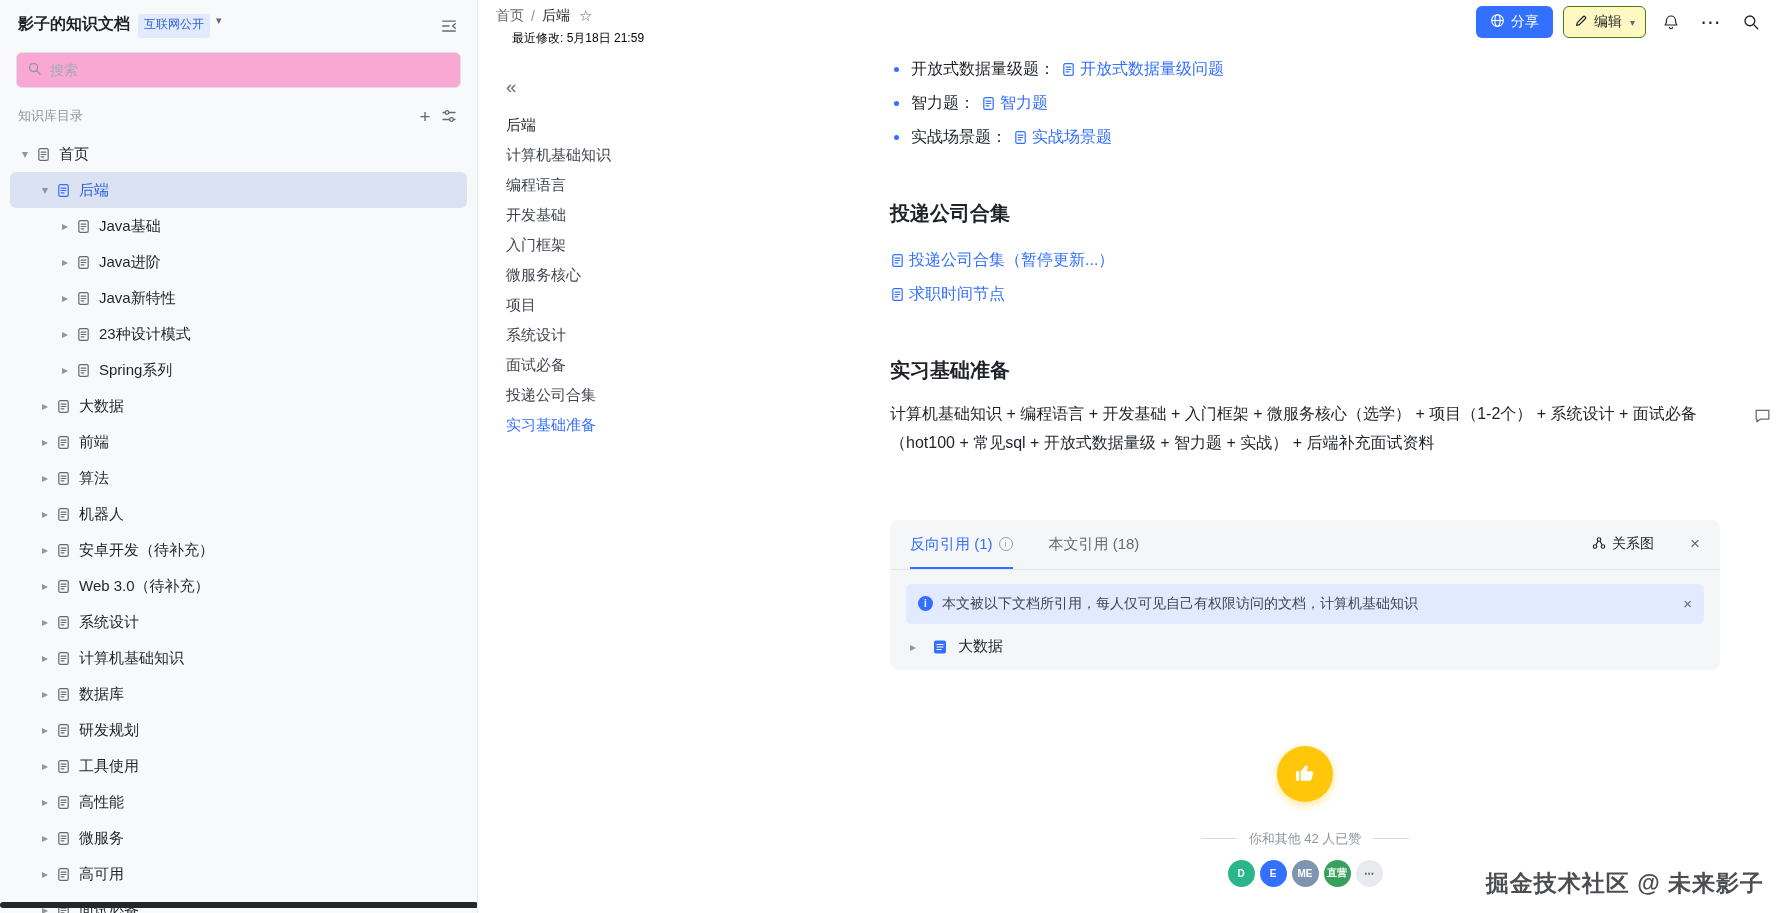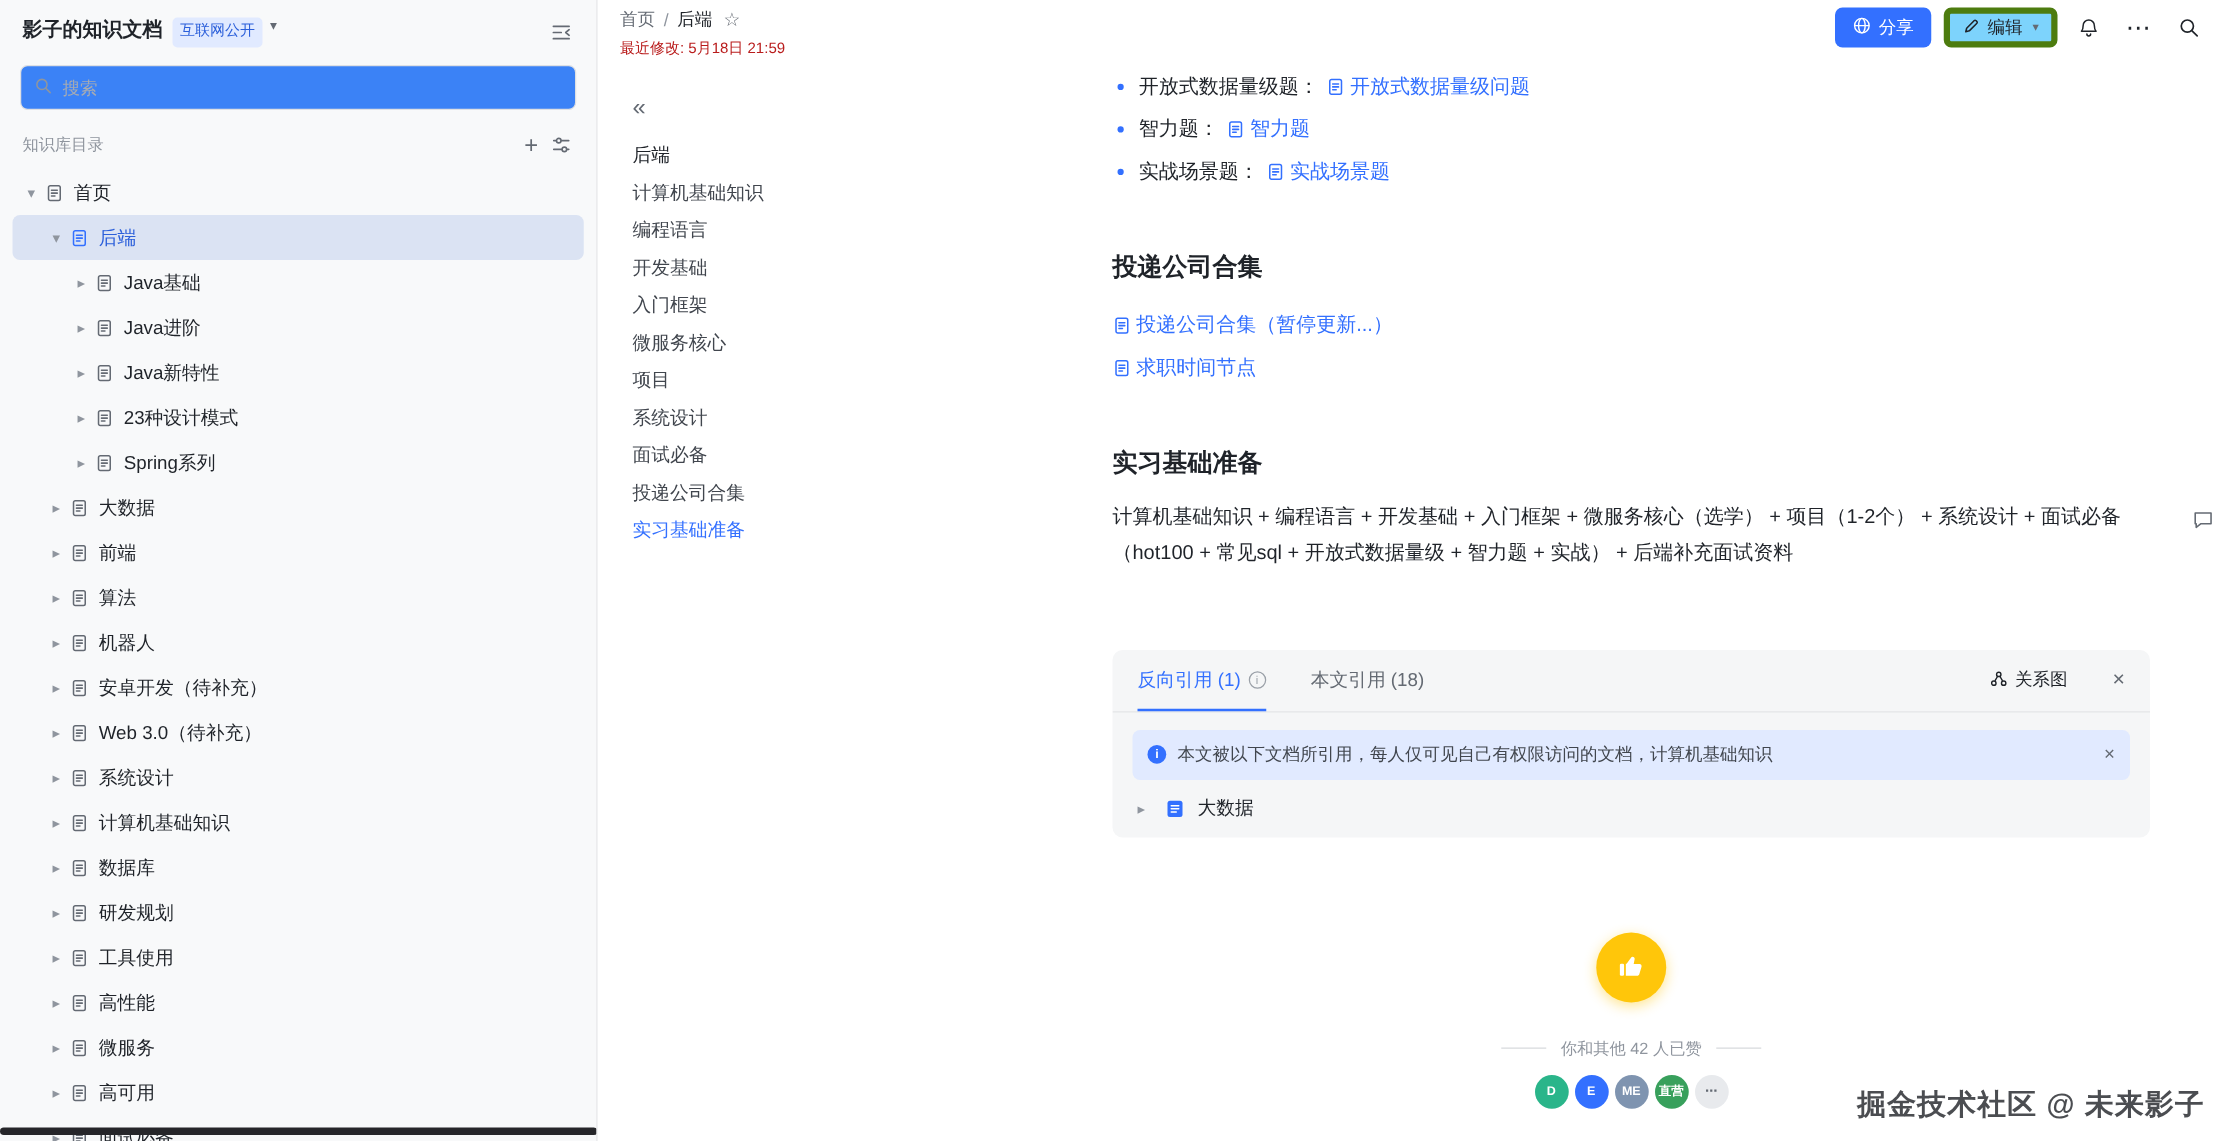--- a/index.html
+++ b/index.html
@@ -8,21 +8,21 @@
   .app { display:flex; width:100%; height:100%; }
 
   
   .sidebar { width:478px; flex:0 0 478px; height:100%; background:#f8f9fa; border-right:1px solid #e7e8ea; position:relative; overflow:hidden; }
   .sb-header { display:flex; padding:14px 16px 8px 18px; }
   .sb-title { font-size:16px; font-weight:700; white-space:nowrap; }
   .badge { margin-left:8px; background:#e1eaff; color:#2b5fda; font-size:12px; padding:2px 6px; border-radius:4px; white-space:nowrap; }
   .sb-caret { margin-left:6px; color:#646a73; font-size:11px; }
   .sb-collapse { margin-left:auto; }
   .icon-btn { color:#646a73; display:inline-flex; align-items:center; justify-content:center; width:24px; height:24px; cursor:pointer; }
-  .search-box { margin:6px 16px 10px; height:36px; background:#3b82f6; border:1px solid #dee0e3; border-radius:6px; display:flex; align-items:center; padding:0 10px;justify-content:space-between; }
+  .search-box { margin:6px 16px 10px; height:36px; background:#f9a8d4; border:1px solid #dee0e3; border-radius:6px; display:flex; align-items:center; padding:0 10px;justify-content:space-between; }
   .search-box input { border:none; outline:none; background:transparent; font-size:14px; margin-left:8px; width:100%; color:#1f2329; font-family:inherit; }
   .search-box input::placeholder { color:#a6abb3; }
   .sb-section { display:flex; align-items:center; padding:6px 16px 6px 18px; color:#8f959e; font-size:13px; }
   .sb-section .spacer { flex:1; }
   .plus { font-size:19px; line-height:1; }
   .tree { padding-top:2px; }
   .tree-row { display:flex; align-items:center; height:36px; margin:0 10px; border-radius:6px; font-size:15px; color:#1f2329; cursor:pointer; }
   .tree-row.selected { background:#dbe3f3; color:#2b5fda; }
   .tree-row.selected .doc-ic { color:#3370ff; }
   .arrow { width:18px; flex:0 0 18px; text-align:center; color:#8f959e; font-size:12px; }
@@ -31,24 +31,24 @@
   .sb-bottom-bar { position:absolute; left:0; bottom:5px; width:478px; height:6px; background:#26262a; border-radius:3px; }
 
   
   .main { flex:1; display:flex; flex-direction:column; height:100%; min-width:0; }
   .top { height:50px; display:flex; justify-content:space-between; padding:5px 14px 0 18px; flex:0 0 50px; }
   .crumb-line { display:flex; align-items:center; font-size:14px; height:22px; }
   .crumb-root { color:#646a73; cursor:pointer; }
   .crumb-sep { margin:0 7px; color:#8f959e; }
   .crumb-cur { color:#1f2329; }
   .star { margin-left:9px; color:#646a73; font-size:15px; }
-  .modified { font-size:12px; color:#b91c1c; margin-top:3px; }
+  .modified { font-size:12px; color:#000000; margin-top:3px;margin-left:16px; }
   .top-actions { display:flex; align-items:center; gap:10px; height:34px; }
   .btn-share { height:32px; background:#3370ff; color:#fff; border:none; border-radius:6px; padding:0 14px; font-size:14px; display:inline-flex; align-items:center; gap:6px; font-family:inherit; cursor:pointer; }
-  .btn-edit { height:32px; background:#7dd3fc; border:5px solid #4d7c0f; border-radius:6px; padding:0 10px; font-size:14px; color:#1f2329; display:inline-flex; align-items:center; gap:6px; font-family:inherit; cursor:pointer; }
+  .btn-edit { height:32px; background:#fef9c3; border:1px solid #4d7c0f; border-radius:6px; padding:0 10px; font-size:14px; color:#1f2329; display:inline-flex; align-items:center; gap:6px; font-family:inherit; cursor:pointer; }
   .btn-edit .caret { font-size:10px; color:#646a73; margin-left:2px; }
   .top-icon { width:30px; height:30px; display:inline-flex; align-items:center; justify-content:center; color:#1f2329; cursor:pointer; }
   .more-dots { font-size:20px; letter-spacing:1px; color:#1f2329; }
 
   
   .bodyarea { flex:1; display:flex; overflow:hidden; }
   .toc { width:330px; flex:0 0 330px; padding:26px 0 0 28px; }
   .toc-collapse { color:#646a73; font-size:19px; margin-bottom:12px; width:24px; cursor:pointer; }
   .toc-item { font-size:15px; color:#41464e; height:30px; line-height:30px; white-space:nowrap; cursor:pointer; }
   .toc-item.active { color:#3370ff; }

